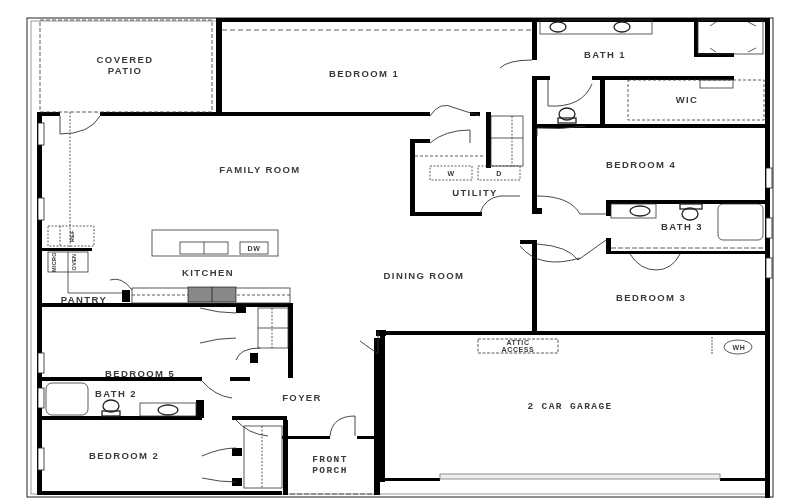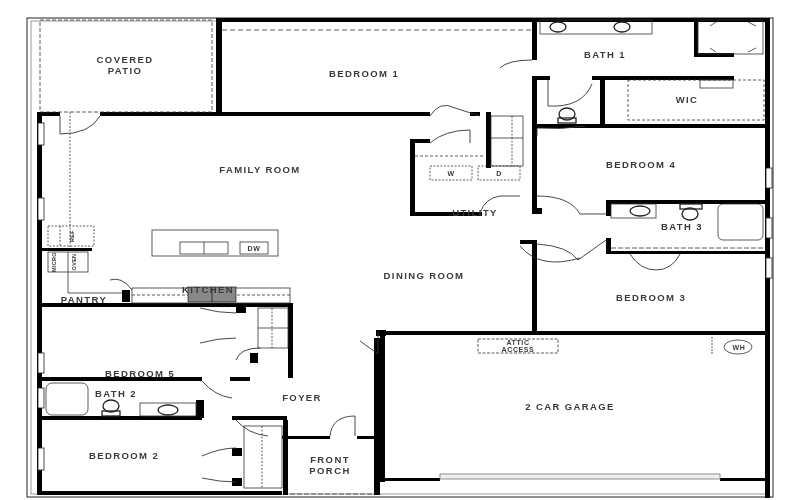--- a/index.html
+++ b/index.html
@@ -217,33 +217,33 @@
 
 
 <div class="lbl" style="left:125px;top:57px;">
   <div>COVERED</div>
   <div>PATIO</div>
 </div>
 <div class="lbl" style="left:364px;top:65px;">BEDROOM 1</div>
 <div class="lbl" style="left:605px;top:46px;">BATH 1</div>
 <div class="lbl" style="left:687px;top:91px;">WIC</div>
 <div class="lbl" style="left:228px;top:161px;margin-left:32px;">FAMILY ROOM</div>
-<div class="lbl" style="left:475px;top:184px;margin-top:20px;">UTILITY</div>
+<div class="lbl" style="left:475px;top:184px;">UTILITY</div>
 <div class="lbl" style="left:641px;top:156px;">BEDROOM 4</div>
 <div class="lbl" style="left:682px;top:218px;">BATH 3</div>
-<div class="lbl" style="left:208px;top:264px;margin-top:17px;">KITCHEN</div>
+<div class="lbl" style="left:208px;top:264px;">KITCHEN</div>
 <div class="lbl" style="left:397px;top:267px;margin-left:27px;">DINING ROOM</div>
 <div class="lbl" style="left:651px;top:289px;">BEDROOM 3</div>
 <div class="lbl" style="left:84px;top:291px;">PANTRY</div>
 <div class="lbl" style="left:140px;top:333px;margin-top:32px;">BEDROOM 5</div>
 <div class="lbl" style="left:116px;top:385px;">BATH 2</div>
 <div class="lbl" style="left:302px;top:389px;">FOYER</div>
-<div class="lbl" style="left:570px;top:398px;">2 CAR GARAGE</div>
+<div class="lbl" style="left:570px;top:398px;font-family:Liberation Mono, monospace;">2 CAR GARAGE</div>
 <div class="lbl" style="left:124px;top:447px;">BEDROOM 2</div>
-<div class="lbl" style="left:330px;top:457px;">
+<div class="lbl" style="left:330px;top:457px;font-family:Liberation Mono, monospace;">
   <div>FRONT</div>
   <div>PORCH</div>
 </div>
 
 
 <div class="lbl small" style="left:451px;top:165px;">W</div>
 <div class="lbl small" style="left:499px;top:165px;">D</div>
 <div class="lbl small" style="left:254px;top:240px;">DW</div>
 <div class="lbl small" style="left:739px;top:339px;">WH</div>
 <div class="lbl small" style="left:518px;top:338px;line-height:7px;">

